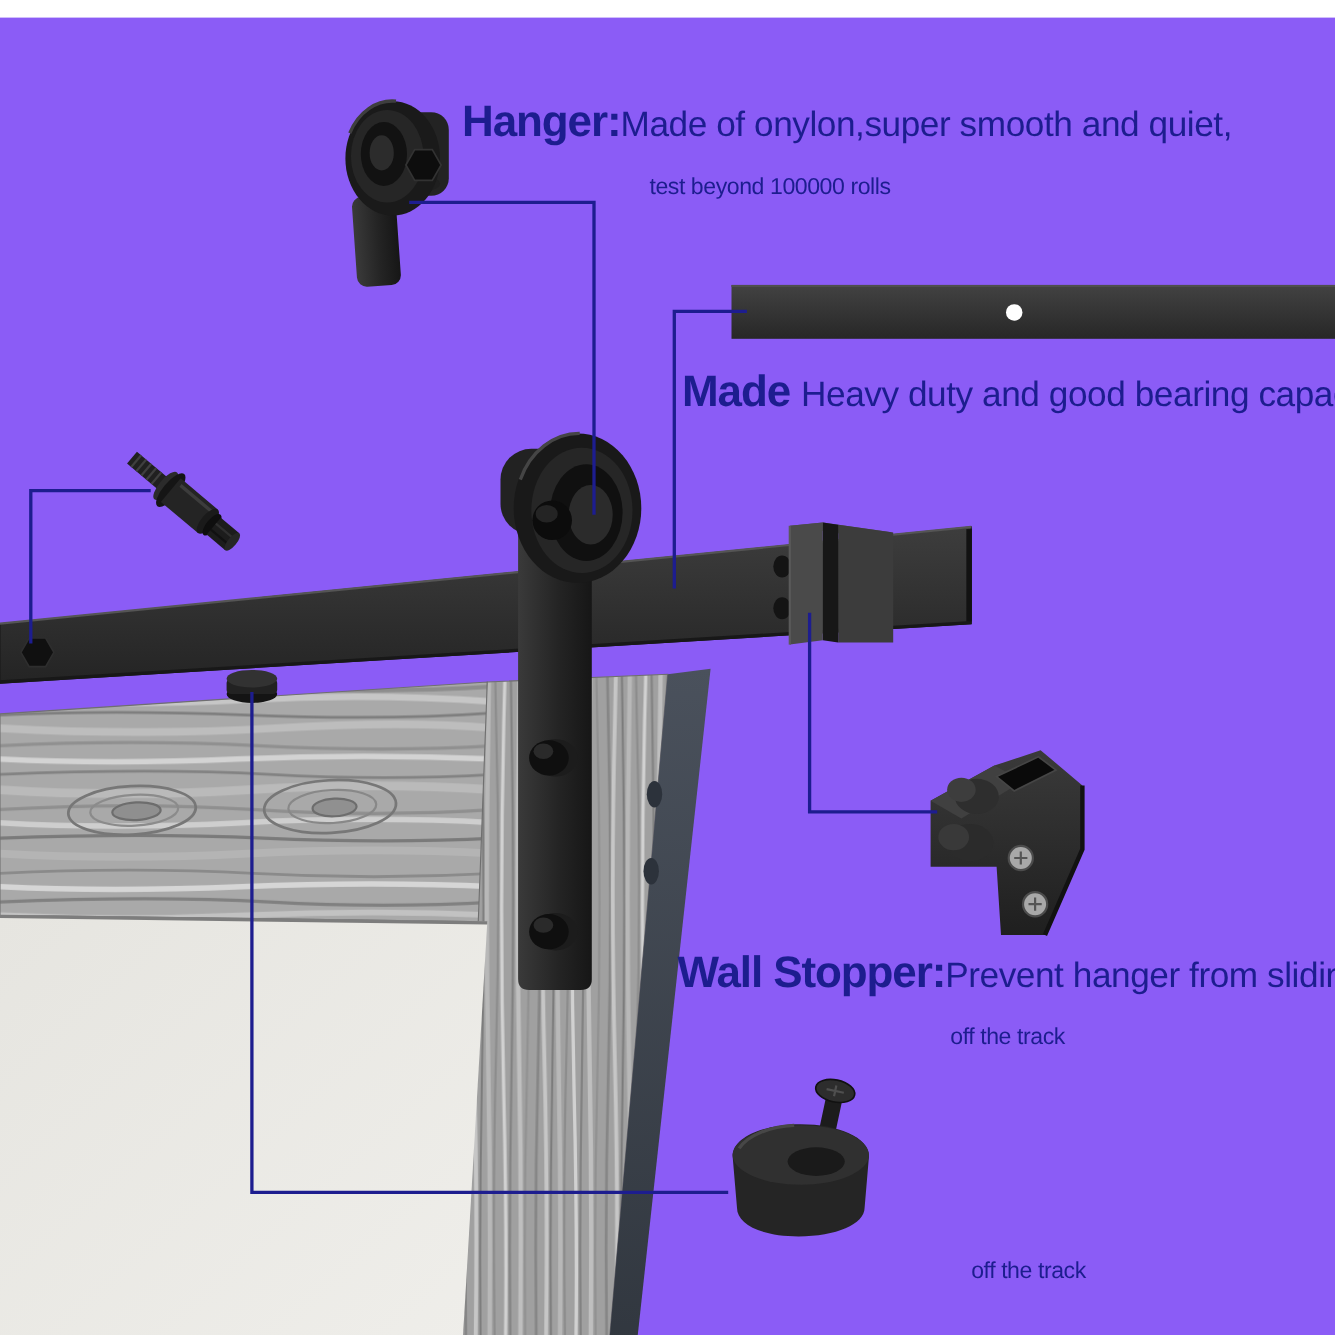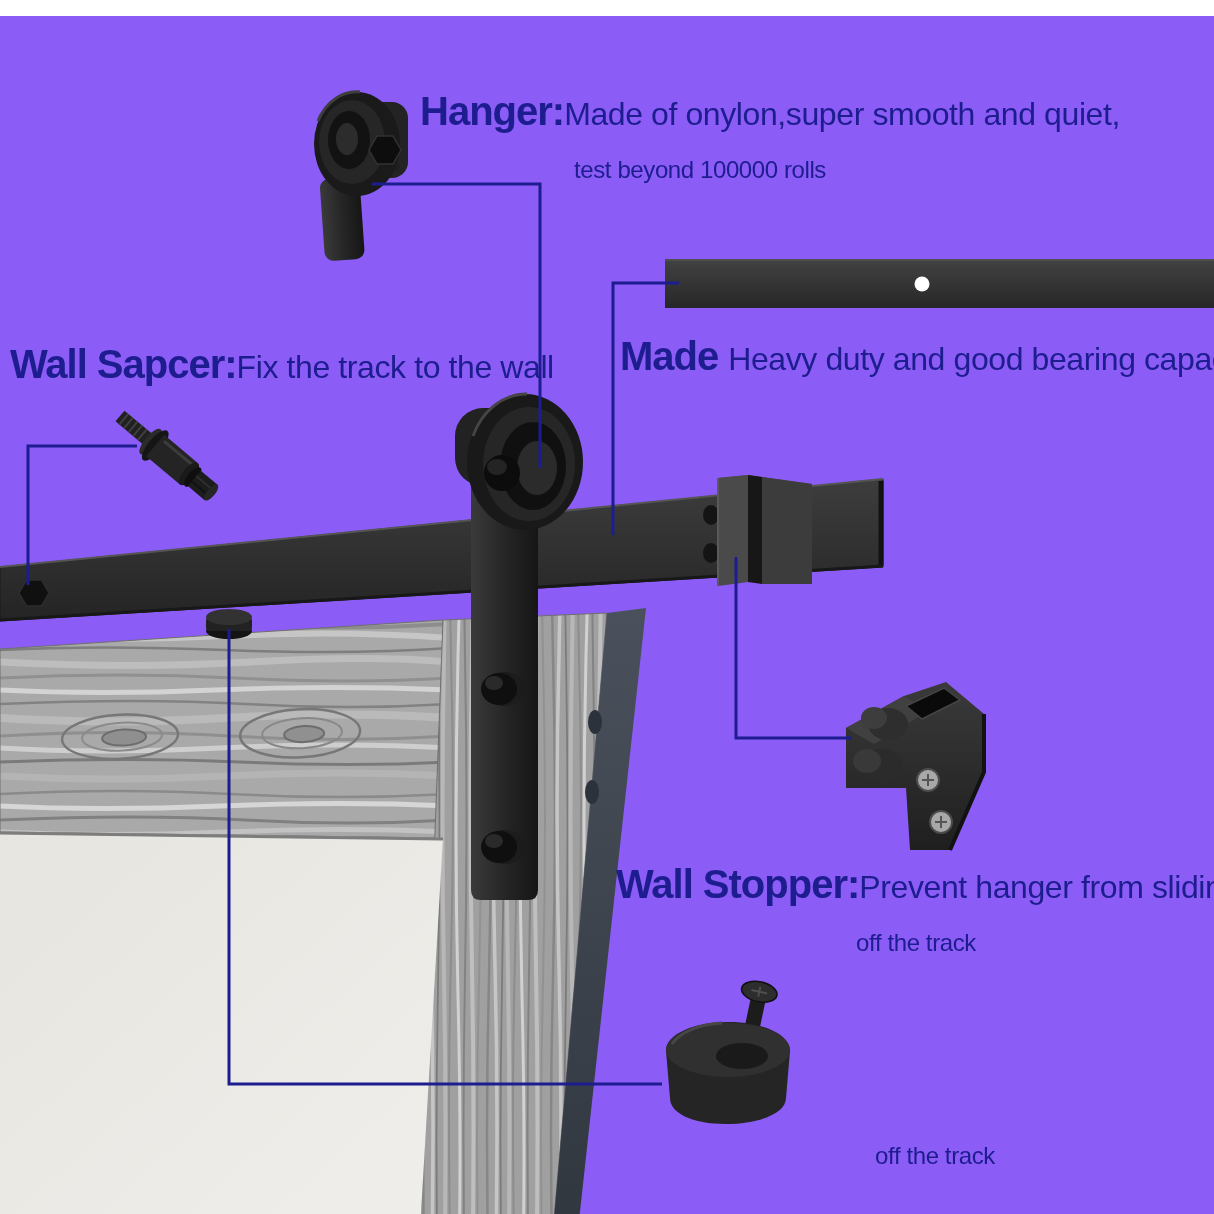--- a/index.html
+++ b/index.html
@@ -2,21 +2,21 @@
 <html><head>
 <meta charset="utf-8">
 <style>
   html,body{margin:0;padding:0;background:#fff;}
   .stage{position:relative;width:1214px;height:1214px;background:#8b5cf6;overflow:hidden;
          font-family:"Liberation Sans",sans-serif;margin-top:16px;}
   .stage svg{position:absolute;left:0;top:0;}
   .lbl{position:absolute;color:#1d1d8f;white-space:nowrap;line-height:50px;}
   .lbl .t{font-weight:bold;font-size:40px;letter-spacing:-1px;}
   .lbl .d{font-size:32px;letter-spacing:-0.4px;}
-  .lbl .l2{font-size:24px;letter-spacing:-0.4px;text-align:center;white-space:nowrap;}
+  .lbl .l2{font-size:21px;letter-spacing:-0.4px;text-align:center;white-space:nowrap;}
   #lbl-hanger{left:420px;top:70px;}
   #lbl-hanger .l2{width:560px;}
   #lbl-wallspacer{left:10px;top:323px;}
   #lbl-track{left:620px;top:315px;}
   #lbl-track .d{margin-left:10px;}
   #lbl-doorstopper{left:616px;top:843px;}
   #lbl-doorstopper .l2{width:600px;}
   #lbl-antijumper{left:680px;top:1115px;}
   #lbl-antijumper .l2{width:510px;}
 </style>
@@ -232,23 +232,20 @@
   </g>
 </svg>
 
   <div class="lbl" id="lbl-hanger">
     <div class="l1">
       <span class="t">Hanger:</span><span class="d">Made of onylon,super smooth and quiet,</span>
     </div>
     <div class="l2">test beyond 100000 rolls</div>
   </div>
 
-  <div class="lbl" id="lbl-wallspacer">
-    <span class="t">Wall Sapcer:</span><span class="d">Fix the track to the wall</span>
-  </div>
 
   <div class="lbl" id="lbl-track">
     <span class="t">Made</span><span class="d">Heavy duty and good bearing capacity</span>
   </div>
 
   <div class="lbl" id="lbl-doorstopper">
     <div class="l1">
       <span class="t">Wall Stopper:</span><span class="d">Prevent hanger from sliding</span>
     </div>
     <div class="l2">off the track</div>

